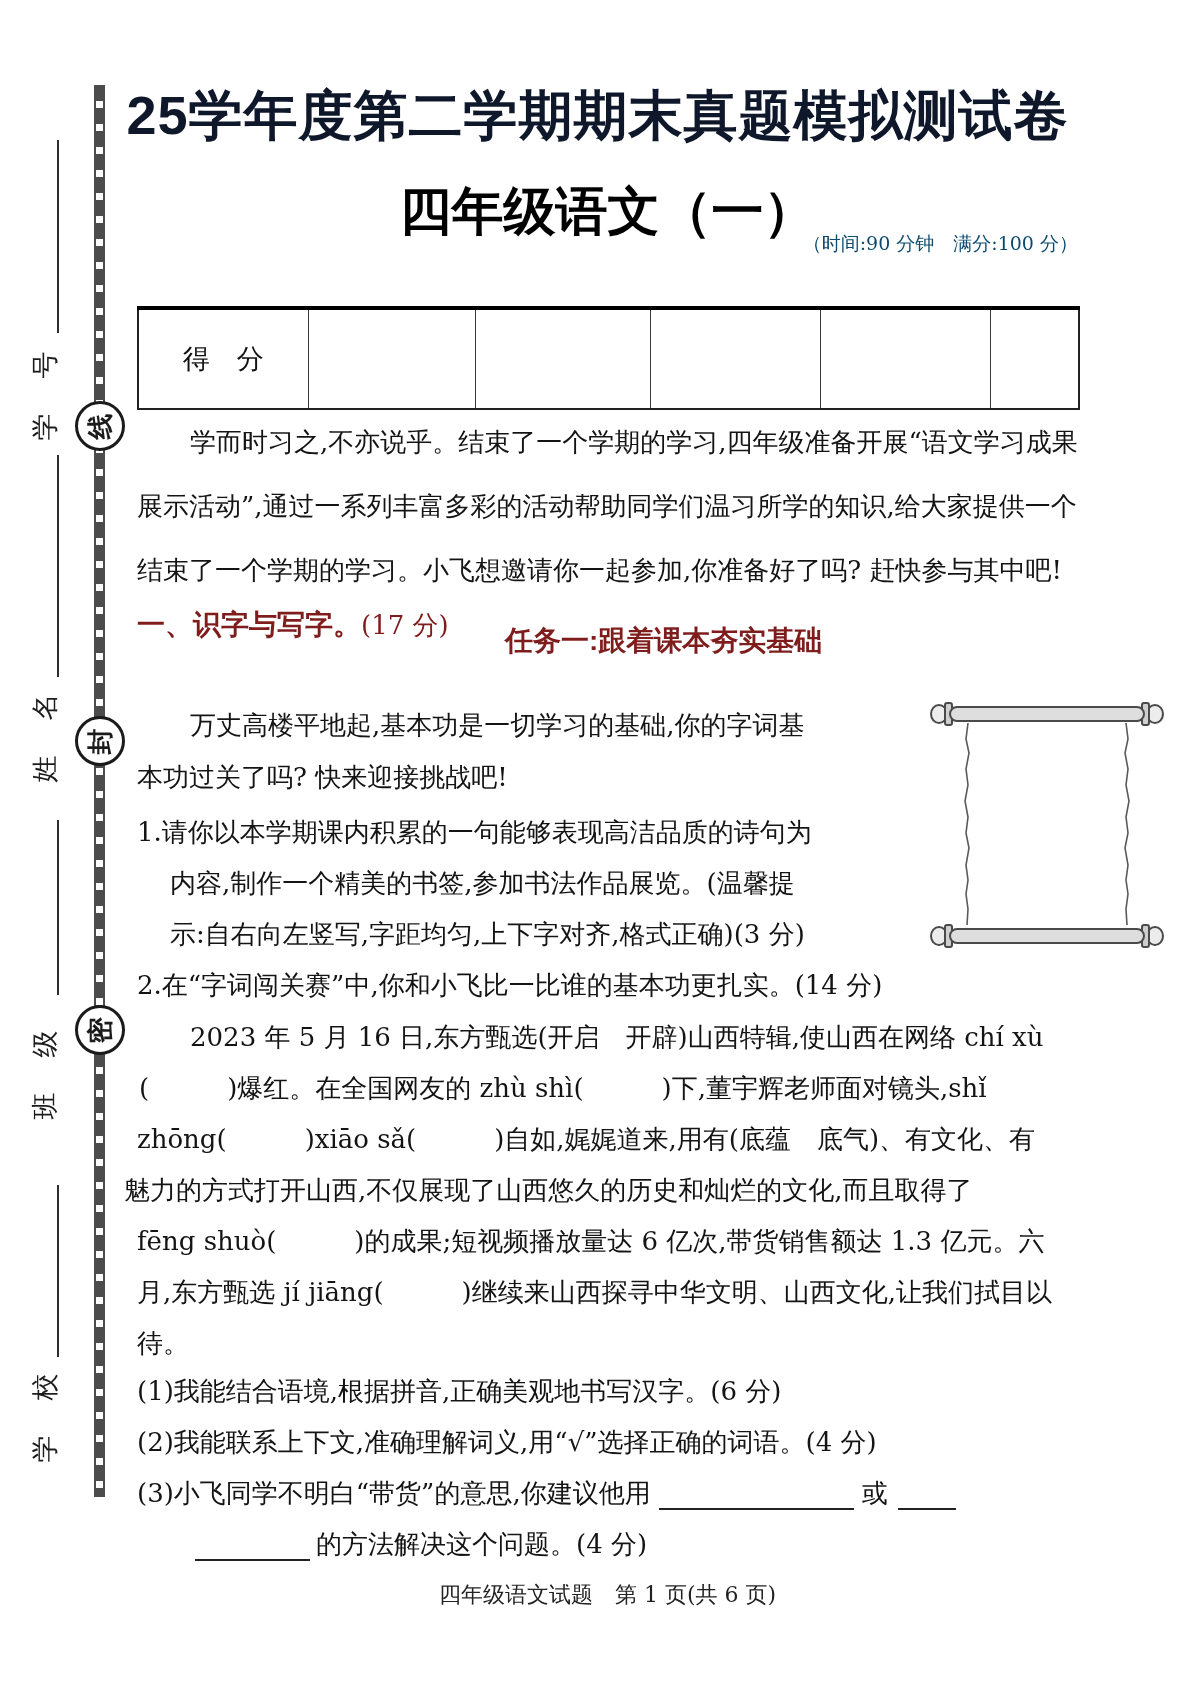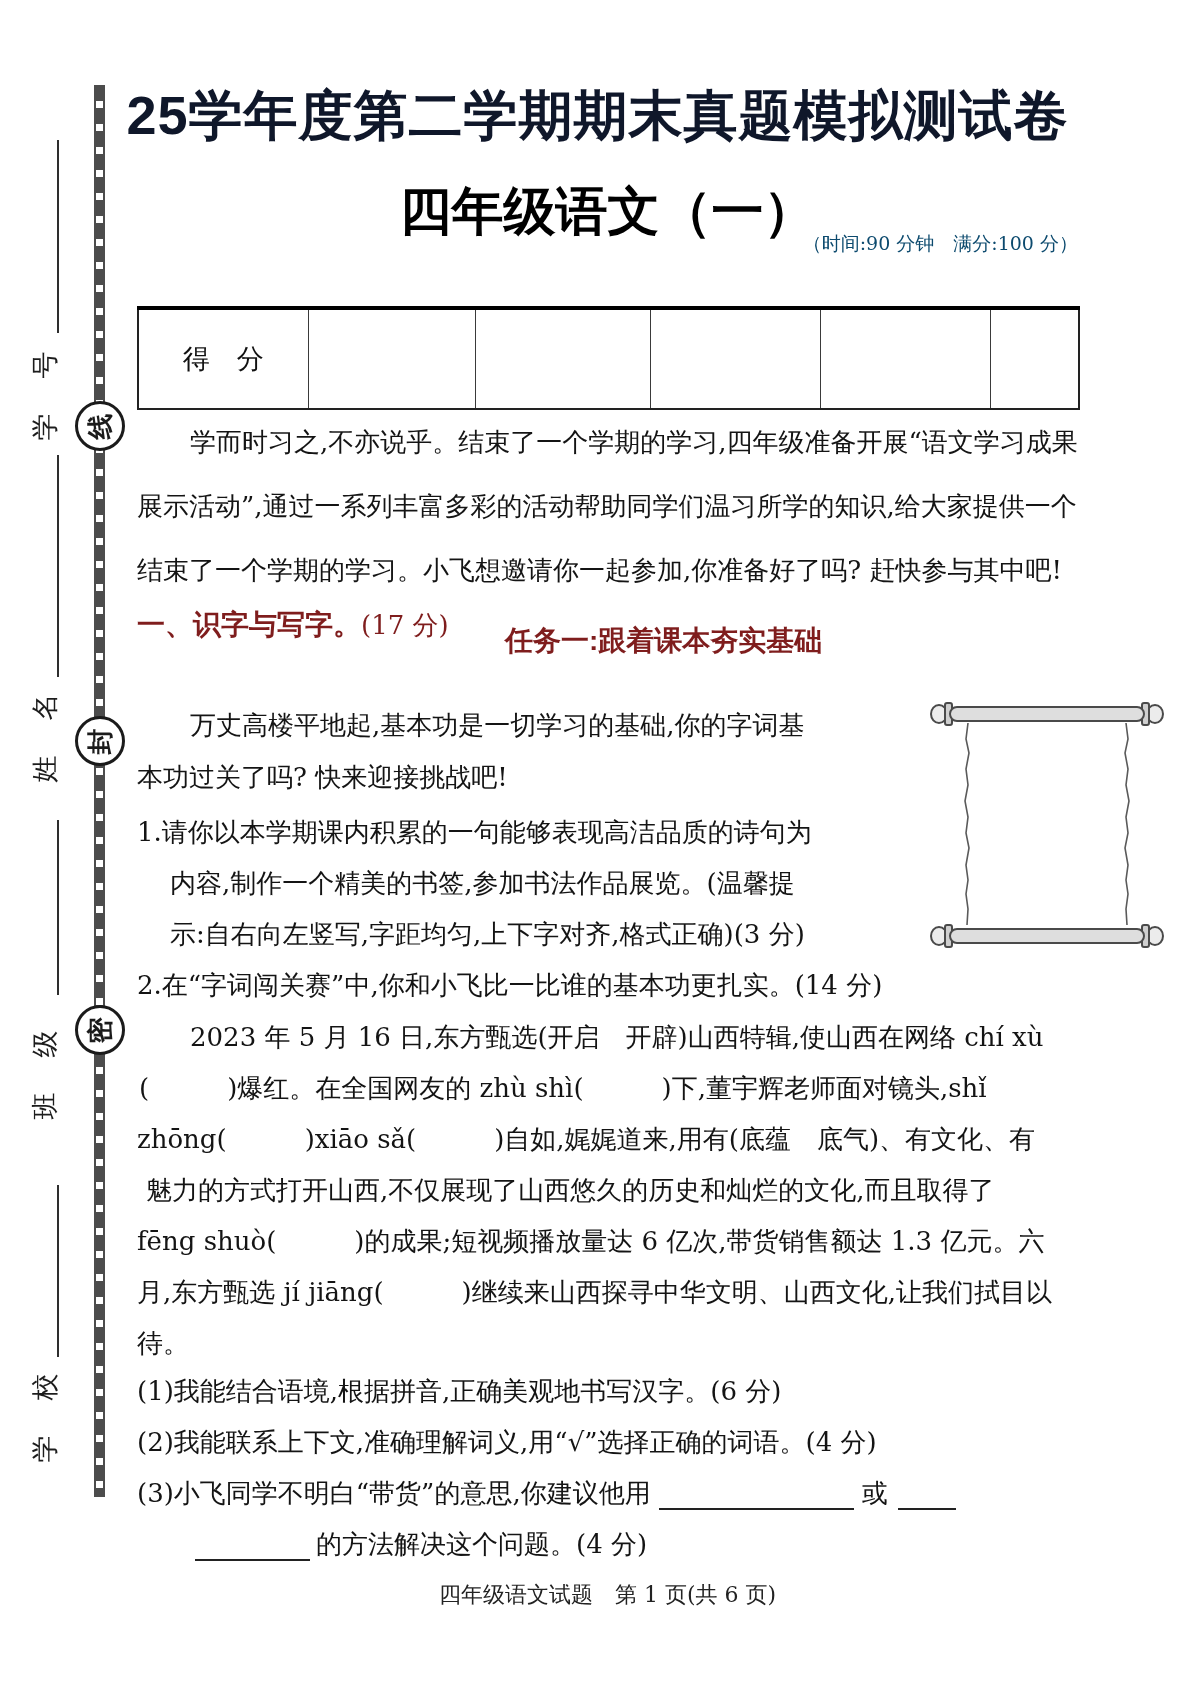--- a/index.html
+++ b/index.html
@@ -161,21 +161,21 @@
 
   <div class="ln" style="left:137px;top:815px;">1.请你以本学期课内积累的一句能够表现高洁品质的诗句为</div>
   <div class="ln" style="left:170px;top:866px;">内容,制作一个精美的书签,参加书法作品展览。(温馨提</div>
   <div class="ln" style="left:170px;top:917px;">示:自右向左竖写,字距均匀,上下字对齐,格式正确)(3 分)</div>
 
   <div class="ln" style="left:137px;top:968px;">2.在“字词闯关赛”中,你和小飞比一比谁的基本功更扎实。(14 分)</div>
 
   <div class="ln" style="left:190px;top:1020px;">2023 年 5 月 16 日,东方甄选(开启　开辟)山西特辑,使山西在网络 chí xù</div>
   <div class="ln" style="left:139px;top:1071px;text-align:center;">(　　　)爆红。在全国网友的 zhù shì(　　　)下,董宇辉老师面对镜头,shǐ</div>
   <div class="ln" style="left:137px;top:1122px;">zhōng(　　　)xiāo sǎ(　　　)自如,娓娓道来,用有(底蕴　底气)、有文化、有</div>
-  <div class="ln" style="left:146px;top:1173px;">魅力的方式打开山西,不仅展现了山西悠久的历史和灿烂的文化,而且取得了</div>
+  <div class="ln" style="left:124px;top:1173px;">魅力的方式打开山西,不仅展现了山西悠久的历史和灿烂的文化,而且取得了</div>
   <div class="ln" style="left:137px;top:1224px;">fēng shuò(　　　)的成果;短视频播放量达 6 亿次,带货销售额达 1.3 亿元。六</div>
   <div class="ln" style="left:137px;top:1275px;">月,东方甄选 jí jiāng(　　　)继续来山西探寻中华文明、山西文化,让我们拭目以</div>
   <div class="ln" style="left:137px;top:1326px;">待。</div>
 
   <div class="ln" style="left:137px;top:1374px;">(1)我能结合语境,根据拼音,正确美观地书写汉字。(6 分)</div>
   <div class="ln" style="left:137px;top:1425px;">(2)我能联系上下文,准确理解词义,用“√”选择正确的词语。(4 分)</div>
 
   <div class="ln" style="left:137px;top:1476px;">
     <span>(3)小飞同学不明白“带货”的意思,你建议他用</span><span class="blank" style="width:195px;margin:0 8px;"></span><span>或</span><span class="blank" style="width:58px;margin-left:10px;"></span>
   </div>

